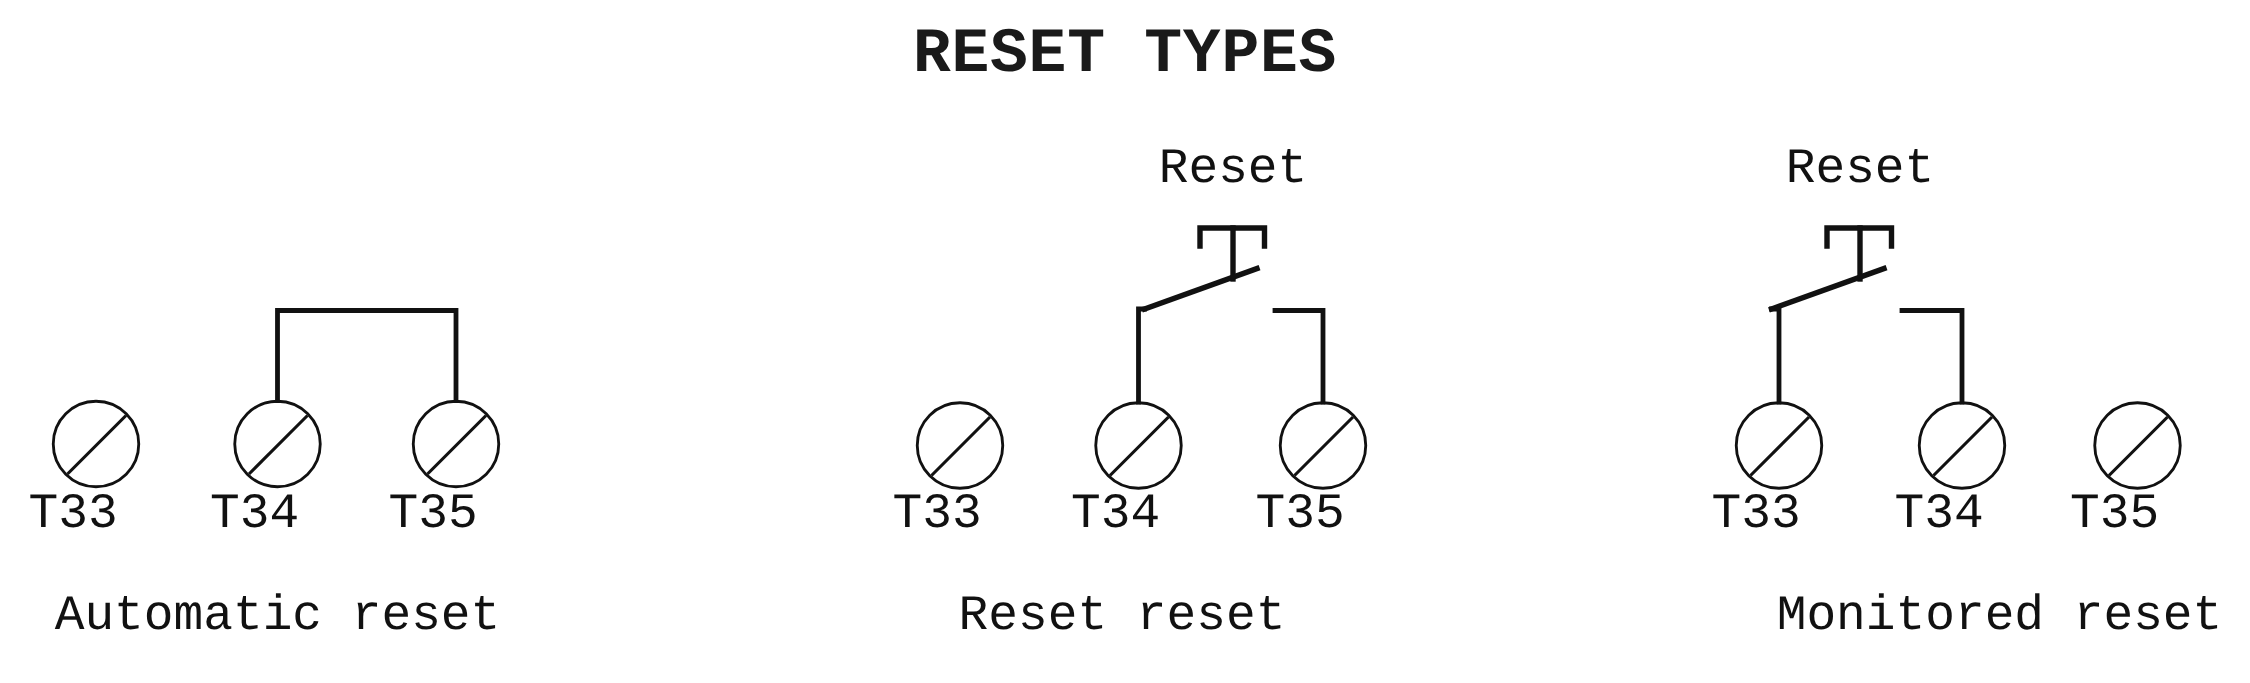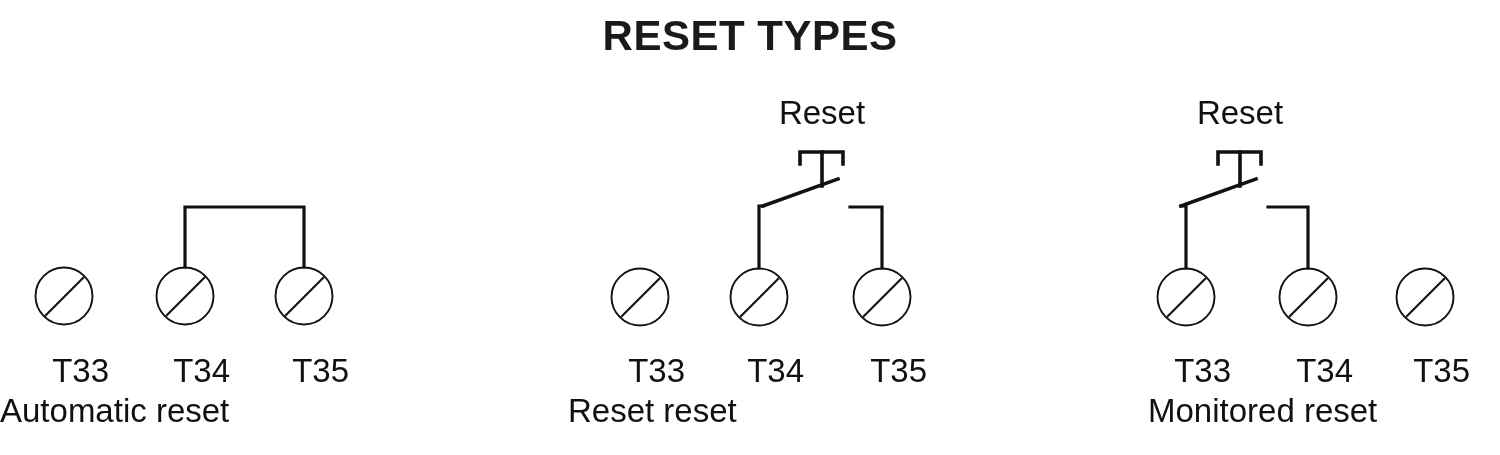--- a/index.html
+++ b/index.html
@@ -6,21 +6,21 @@
     margin: 0;
     padding: 0;
     background: #ffffff;
   }
   #canvas {
     position: relative;
     width: 1500px;
     height: 455px;
     background: #ffffff;
     overflow: hidden;
-    font-family: Liberation Sans, sans-serif;
+    font-family: Liberation Mono, monospace;
   }
   #title {
     position: absolute;
     left: 0;
     top: 12px;
     width: 1500px;
     text-align: center;
     font-size: 42px;
     font-weight: bold;
     letter-spacing: 0.5px;
@@ -34,29 +34,30 @@
   .group-svg {
     position: absolute;
     left: 0;
     top: 0;
     overflow: visible;
   }
   .term-label {
     position: absolute;
     font-size: 33px;
     color: #111111;
-    text-align: right;
+    text-align: left;
     width: 90px;
-    top: 352px;
+    top: 324px;
   }
   .caption {
     position: absolute;
     top: 392px;
     font-size: 33px;
     color: #111111;
+    text-align: center;
     width: 100%;
   }
   .reset-label {
     position: absolute;
     font-size: 33px;
     color: #111111;
     text-align: center;
     width: 200px;
     top: 94px;
   }

